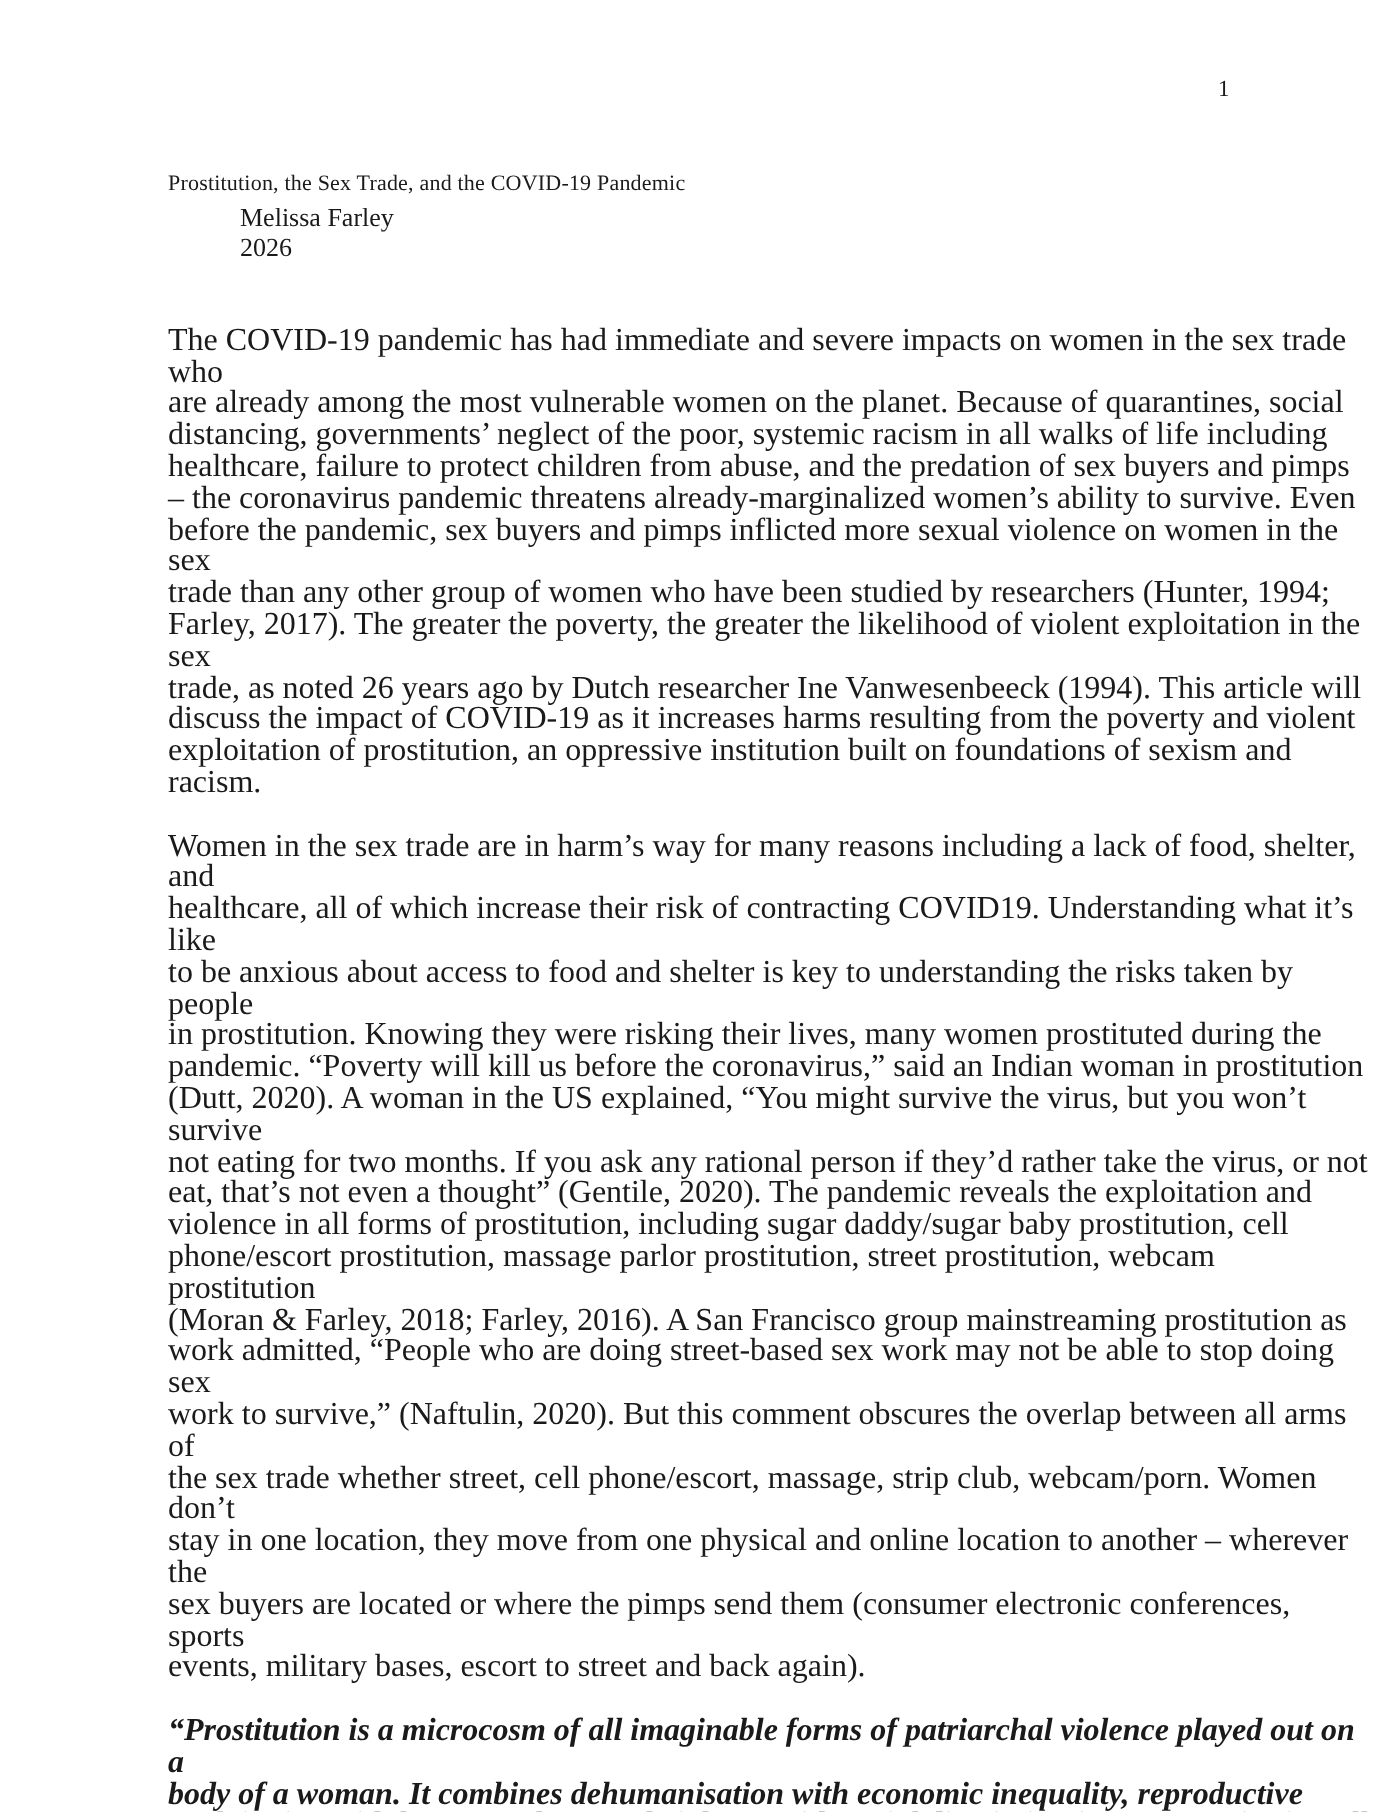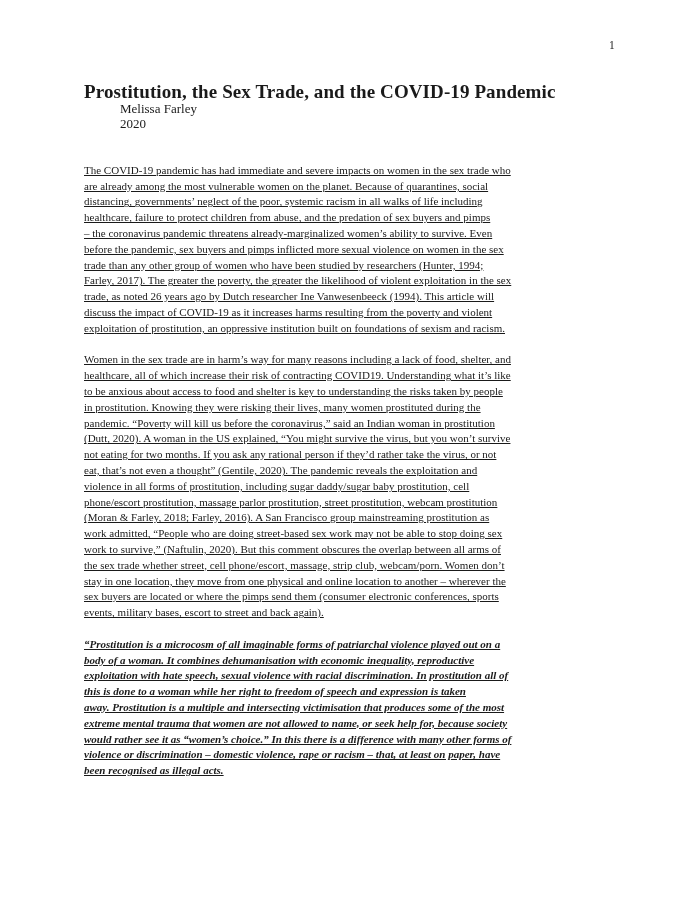--- a/index.html
+++ b/index.html
@@ -28,60 +28,59 @@
     line-height: 14px;
   }
   .content {
     position: absolute;
     left: 84px;
     top: 84px;
     width: 600px;
   }
   .title {
     margin: 0;
-    font-size: 19px;
-    font-weight: bold;
+    font-size: 11px;
+    font-weight: normal;
     line-height: 16.5px;
     letter-spacing: 0.1px;
   }
   .byline {
     font-size: 13px;
     line-height: 15.8px;
     margin-left: 36px;
   }
   .journal {
     font-style: italic;
   }
   .para {
     white-space: pre-line;
-    font-size: 11px;
+    font-size: 16px;
     line-height: 15.8px;
     margin: 15.8px 0 0 0;
-    text-decoration: underline;
   }
   .para.first {
     margin-top: 30.8px;
   }
   .para.quote {
     font-weight: bold;
     font-style: italic;
   }
 </style>
 </head>
 <body>
 
 <div class="page">
   <div class="page-number">1</div>
 
   <div class="content">
     <h1 class="title">Prostitution, the Sex Trade, and the COVID-19 Pandemic</h1>
 
     <div class="byline">Melissa Farley</div>
 
-    <div class="byline">2020</div>
+    <div class="byline">2026</div>
 
 
     <p class="para first">The COVID-19 pandemic has had immediate and severe impacts on women in the sex trade who
 are already among the most vulnerable women on the planet. Because of quarantines, social
 distancing, governments’ neglect of the poor, systemic racism in all walks of life including
 healthcare, failure to protect children from abuse, and the predation of sex buyers and pimps
 – the coronavirus pandemic threatens already-marginalized women’s ability to survive. Even
 before the pandemic, sex buyers and pimps inflicted more sexual violence on women in the sex
 trade than any other group of women who have been studied by researchers (Hunter, 1994;
 Farley, 2017). The greater the poverty, the greater the likelihood of violent exploitation in the sex

